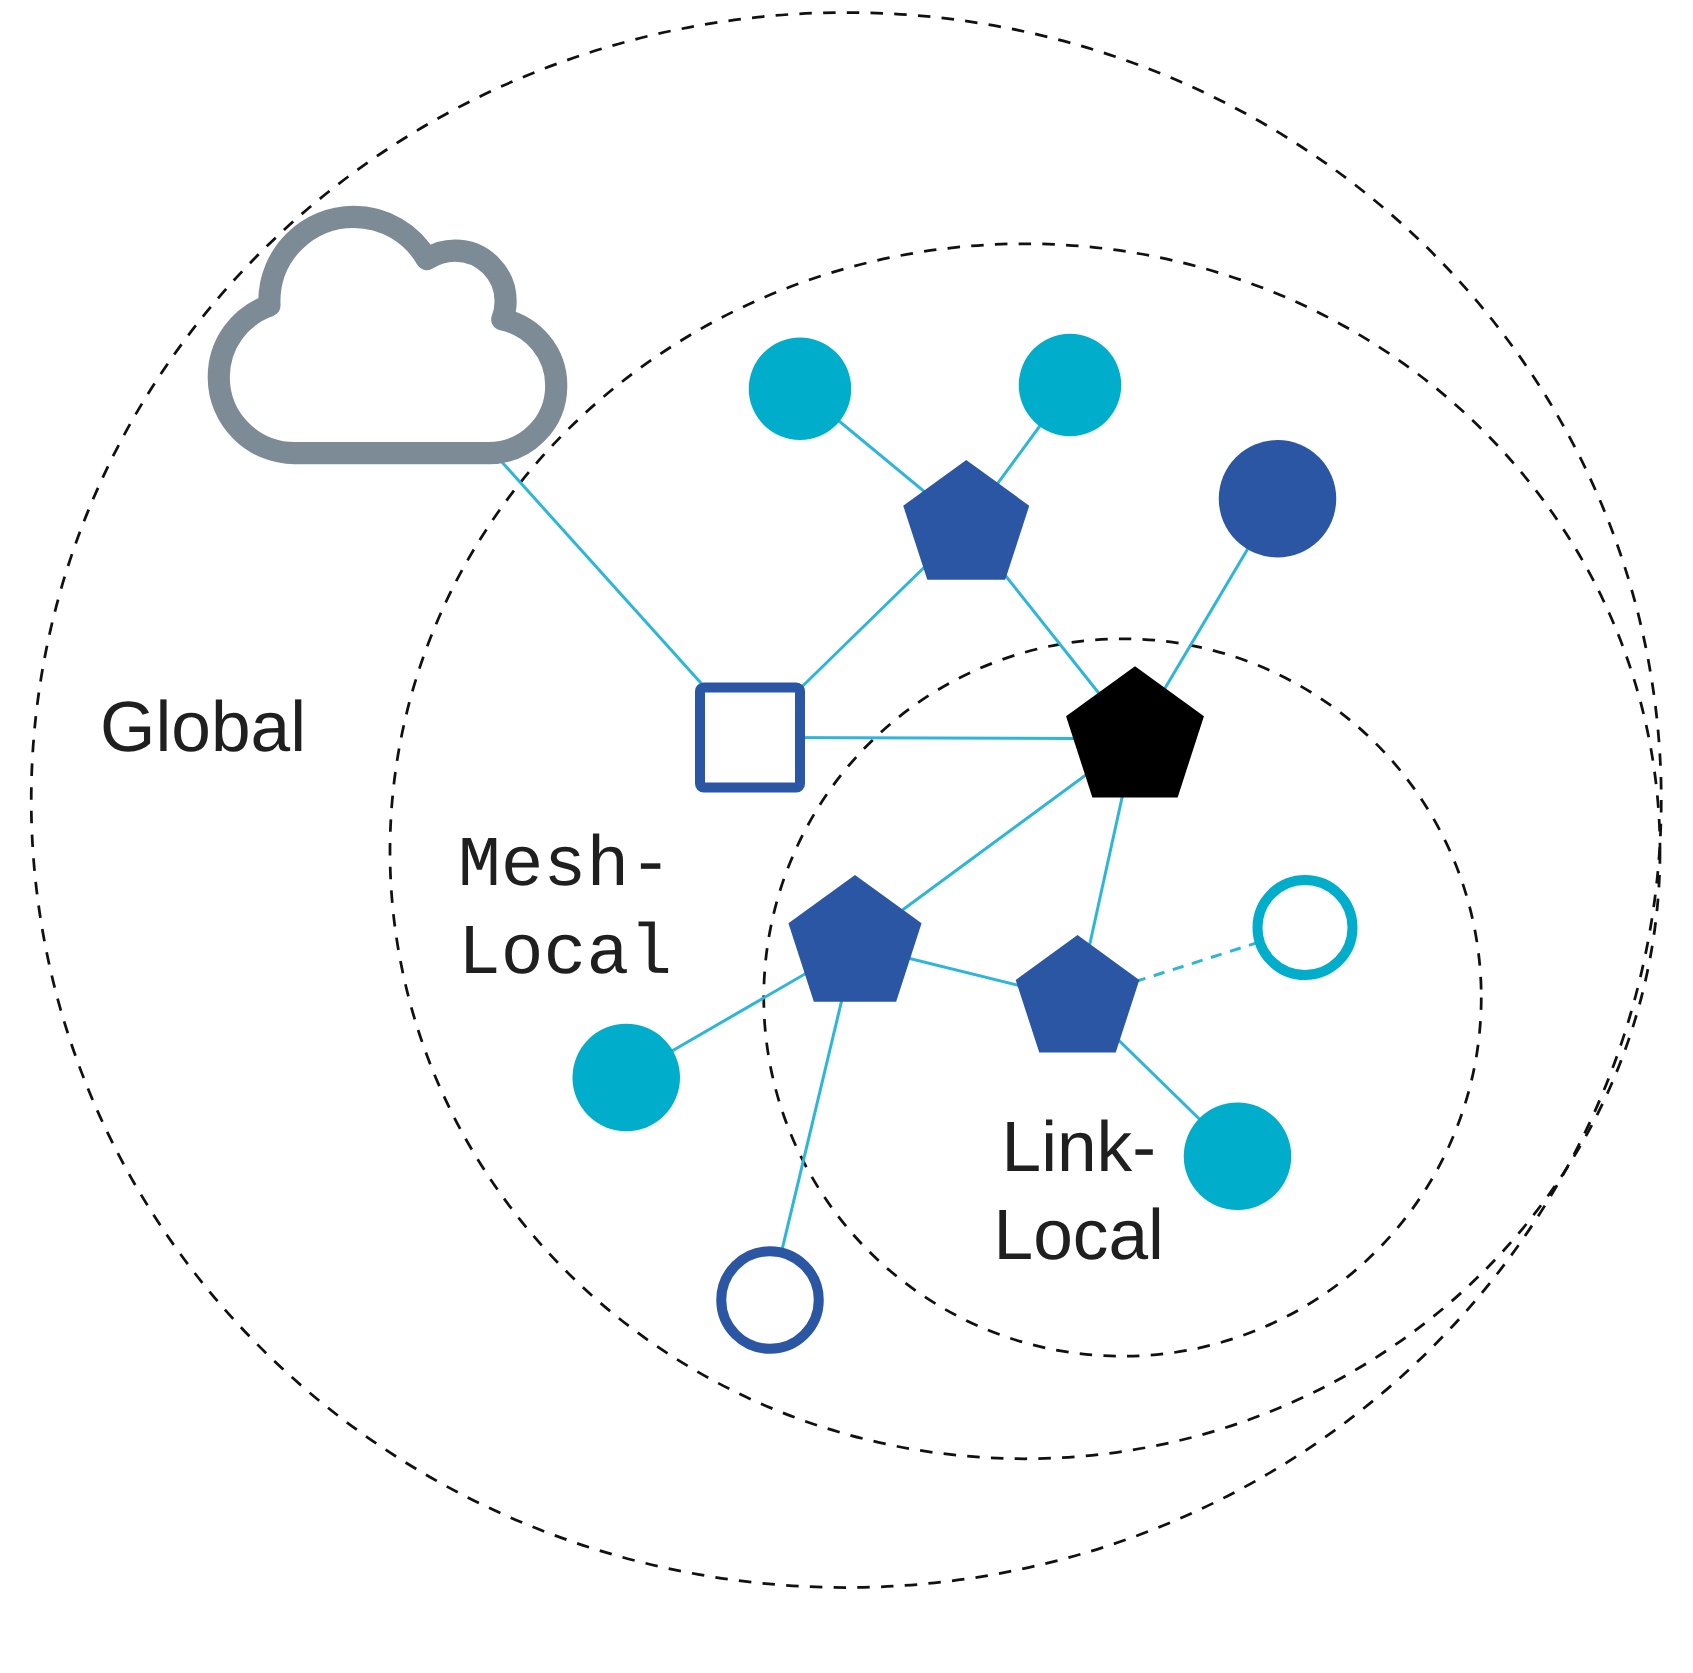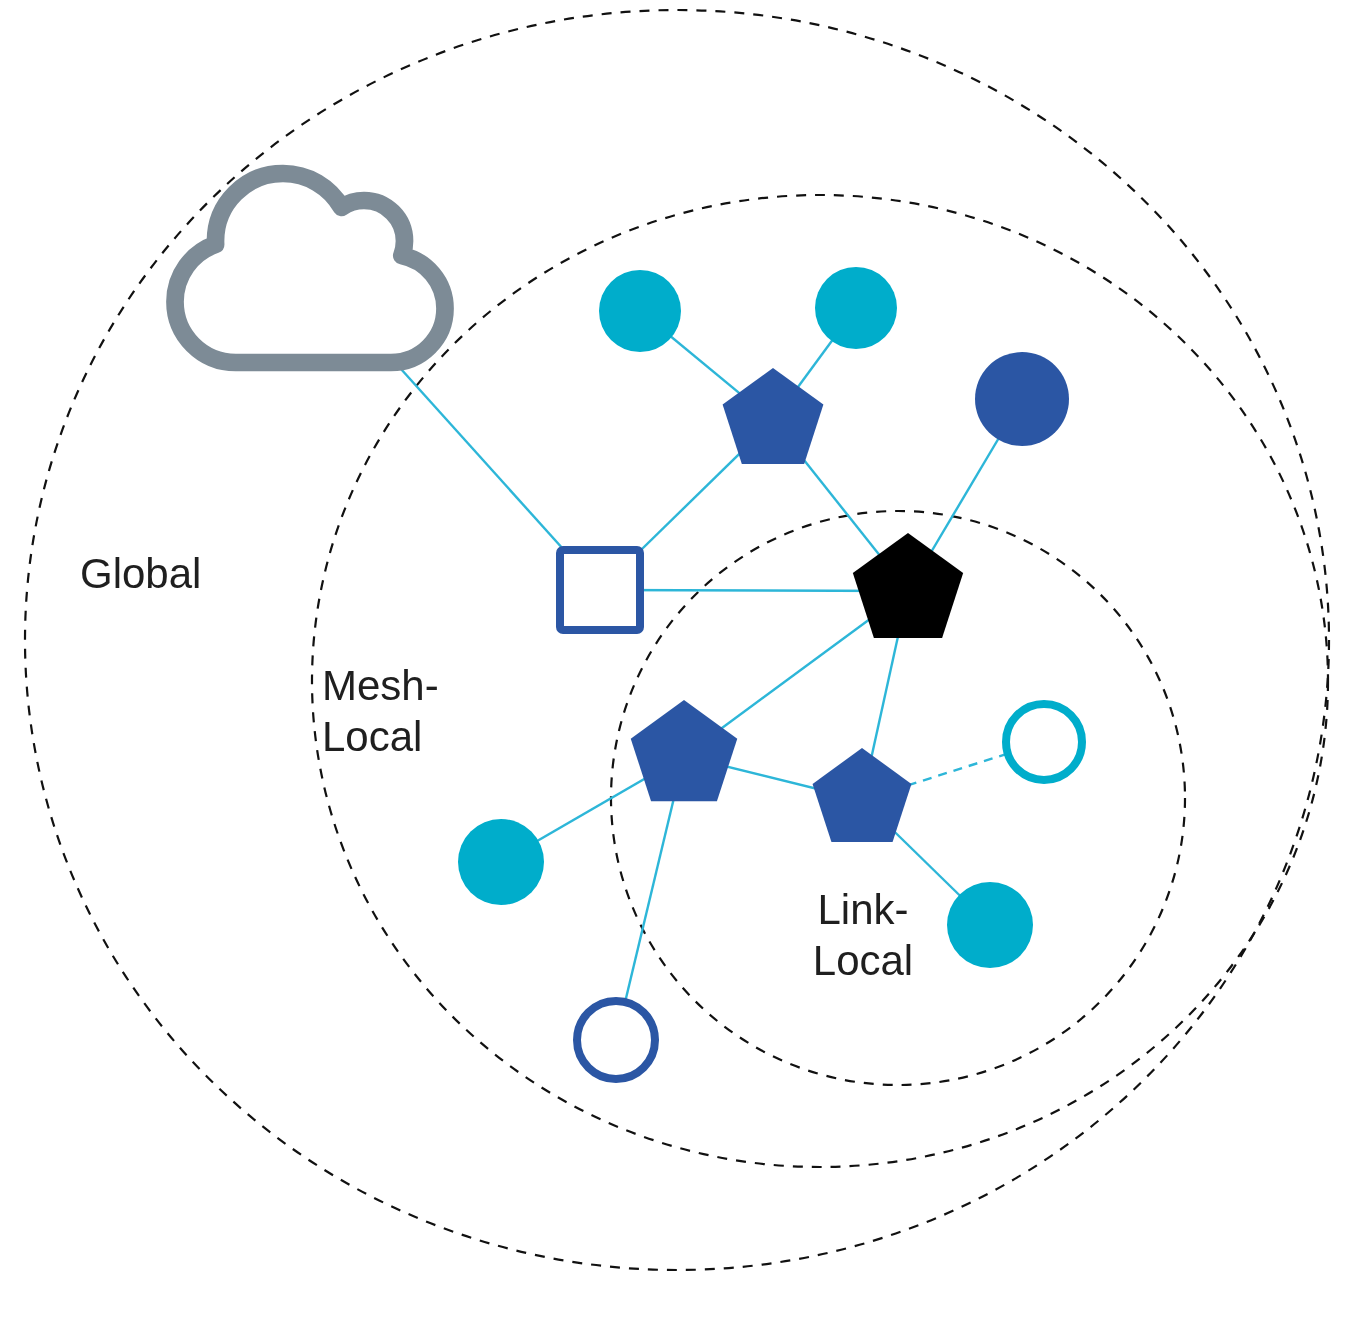--- a/index.html
+++ b/index.html
@@ -12,28 +12,28 @@
     font-family: "Liberation Sans", sans-serif;
   }
   #diagram-svg {
     position: absolute;
     left: 0; top: 0;
     width: 1354px;
     height: 1338px;
   }
   .scope-label {
     position: absolute;
-    font-size: 42px;
+    font-size: 57px;
     line-height: 1.22;
     color: #1f1f1f;
     white-space: pre-line;
     user-select: none;
   }
   #label-global { left: 80px; top: 548px; }
-  #label-mesh   { left: 322px; top: 660px; width: 260px; text-align: left; }
+  #label-mesh   { left: 322px; top: 660px; width: 260px; text-align: center; font-family: Liberation Mono, monospace; }
   #label-link   { left: 733px; top: 884px; width: 260px; text-align: center; }
 </style>
 </head>
 <body>
 
 <div id="stage">
   <svg id="diagram-svg" viewBox="0 0 1354 1338">
       <ellipse cx="677" cy="640" rx="652" ry="630" fill="none" stroke="#111111" stroke-width="2.2" stroke-dasharray="10 9"></ellipse>
       <ellipse cx="820" cy="681" rx="508" ry="486" fill="none" stroke="#111111" stroke-width="2.2" stroke-dasharray="10 9"></ellipse>
       <ellipse cx="898" cy="798" rx="287" ry="287" fill="none" stroke="#111111" stroke-width="2.2" stroke-dasharray="10 9"></ellipse>

